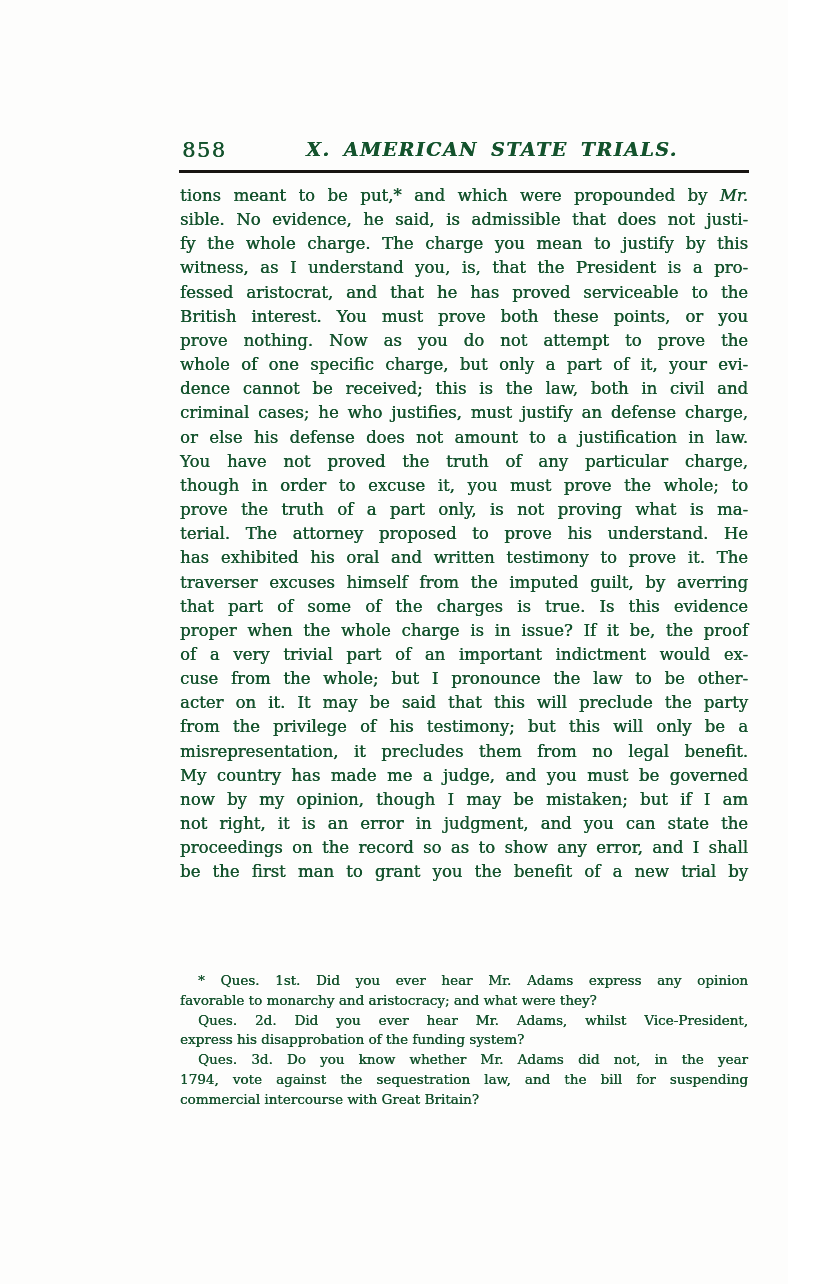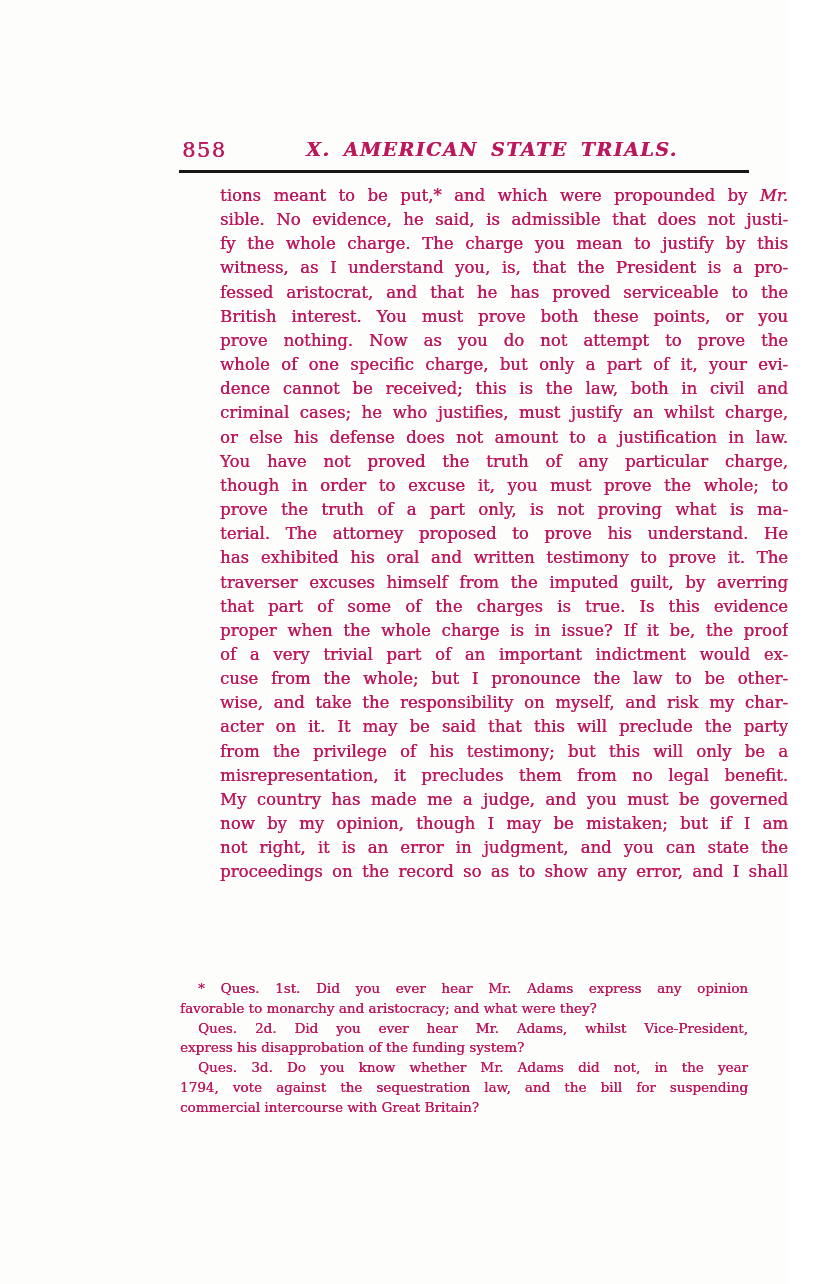--- a/index.html
+++ b/index.html
@@ -6,21 +6,21 @@
     margin: 0;
     padding: 0;
     background: #ffffff;
   }
   .page {
     position: relative;
     width: 788px;
     height: 1284px;
     background: #fdfdfc;
     font-family: "DejaVu Serif", "Liberation Serif", serif;
-    color: #be185d;
+    color: #14532d;
     overflow: hidden;
   }
   .header {
     position: absolute;
     left: 180px;
     top: 136px;
     width: 568px;
     height: 28px;
   }
   .pagenum {
@@ -53,36 +53,34 @@
     height: 3px;
     background: #181512;
   }
   .body-text {
     position: absolute;
     left: 180px;
     top: 184px;
     width: 568px;
     font-size: 16.5px;
     line-height: 24.15px;
-    margin-left: 40px;
   }
   .body-text .line {
     text-align: justify;
     text-align-last: justify;
     text-shadow: 0.35px 0 0 currentColor;
     white-space: normal;
   }
   .footnote {
     position: absolute;
     left: 180px;
     top: 971px;
     width: 568px;
     font-size: 13.5px;
     line-height: 19.8px;
-    margin-top: 8px;
   }
   .footnote .line {
     text-align: justify;
     text-align-last: justify;
     text-shadow: 0.3px 0 0 currentColor;
   }
   .line.no-stretch {
     text-align-last: left;
   }
   .line.indent {
@@ -107,40 +105,40 @@
   <div class="body-text">
       <div class="line"><span>tions meant to be put,* and which were propounded by </span><i>Mr.</i></div>
       <div class="line">sible.  No evidence, he said, is admissible that does not justi-</div>
       <div class="line">fy the whole charge.  The charge you mean to justify by this</div>
       <div class="line">witness, as I understand you, is, that the President is a pro-</div>
       <div class="line">fessed aristocrat, and that he has proved serviceable to the</div>
       <div class="line">British interest.  You must prove both these points, or you</div>
       <div class="line">prove nothing.  Now as you do not attempt to prove the</div>
       <div class="line">whole of one specific charge, but only a part of it, your evi-</div>
       <div class="line">dence cannot be received; this is the law, both in civil and</div>
-      <div class="line">criminal cases; he who justifies, must justify an whilst charge,</div>
+      <div class="line">criminal cases; he who justifies, must justify an defense charge,</div>
       <div class="line">or else his defense does not amount to a justification in law.</div>
       <div class="line">You have not proved the truth of any particular charge,</div>
       <div class="line">though in order to excuse it, you must prove the whole; to</div>
       <div class="line">prove the truth of a part only, is not proving what is ma-</div>
       <div class="line">terial.  The attorney proposed to prove his understand.  He</div>
       <div class="line">has exhibited his oral and written testimony to prove it. The</div>
       <div class="line">traverser excuses himself from the imputed guilt, by averring</div>
       <div class="line">that part of some of the charges is true.  Is this evidence</div>
       <div class="line">proper when the whole charge is in issue?  If it be, the proof</div>
       <div class="line">of a very trivial part of an important indictment would ex-</div>
       <div class="line">cuse from the whole; but I pronounce the law to be other-</div>
-      <div class="line">wise, and take the responsibility on myself, and risk my char-</div>
       <div class="line">acter on it.  It may be said that this will preclude the party</div>
       <div class="line">from the privilege of his testimony; but this will only be a</div>
       <div class="line">misrepresentation, it precludes them from no legal benefit.</div>
       <div class="line">My country has made me a judge, and you must be governed</div>
       <div class="line">now by my opinion, though I may be mistaken; but if I am</div>
       <div class="line">not right, it is an error in judgment, and you can state the</div>
       <div class="line">proceedings on the record so as to show any error, and I shall</div>
+      <div class="line">be the first man to grant you the benefit of a new trial by</div>
     </div>
 
   <div class="footnote">
       <div class="line indent">* Ques. 1st.  Did you ever hear Mr. Adams express any opinion</div>
       <div class="line no-stretch">favorable to monarchy and aristocracy; and what were they?</div>
       <div class="line indent">Ques. 2d.  Did you ever hear Mr. Adams, whilst Vice-President,</div>
       <div class="line no-stretch">express his disapprobation of the funding system?</div>
       <div class="line indent">Ques. 3d.  Do you know whether Mr. Adams did not, in the year</div>
       <div class="line">1794, vote against the sequestration law, and the bill for suspending</div>
       <div class="line no-stretch">commercial intercourse with Great Britain?</div>

